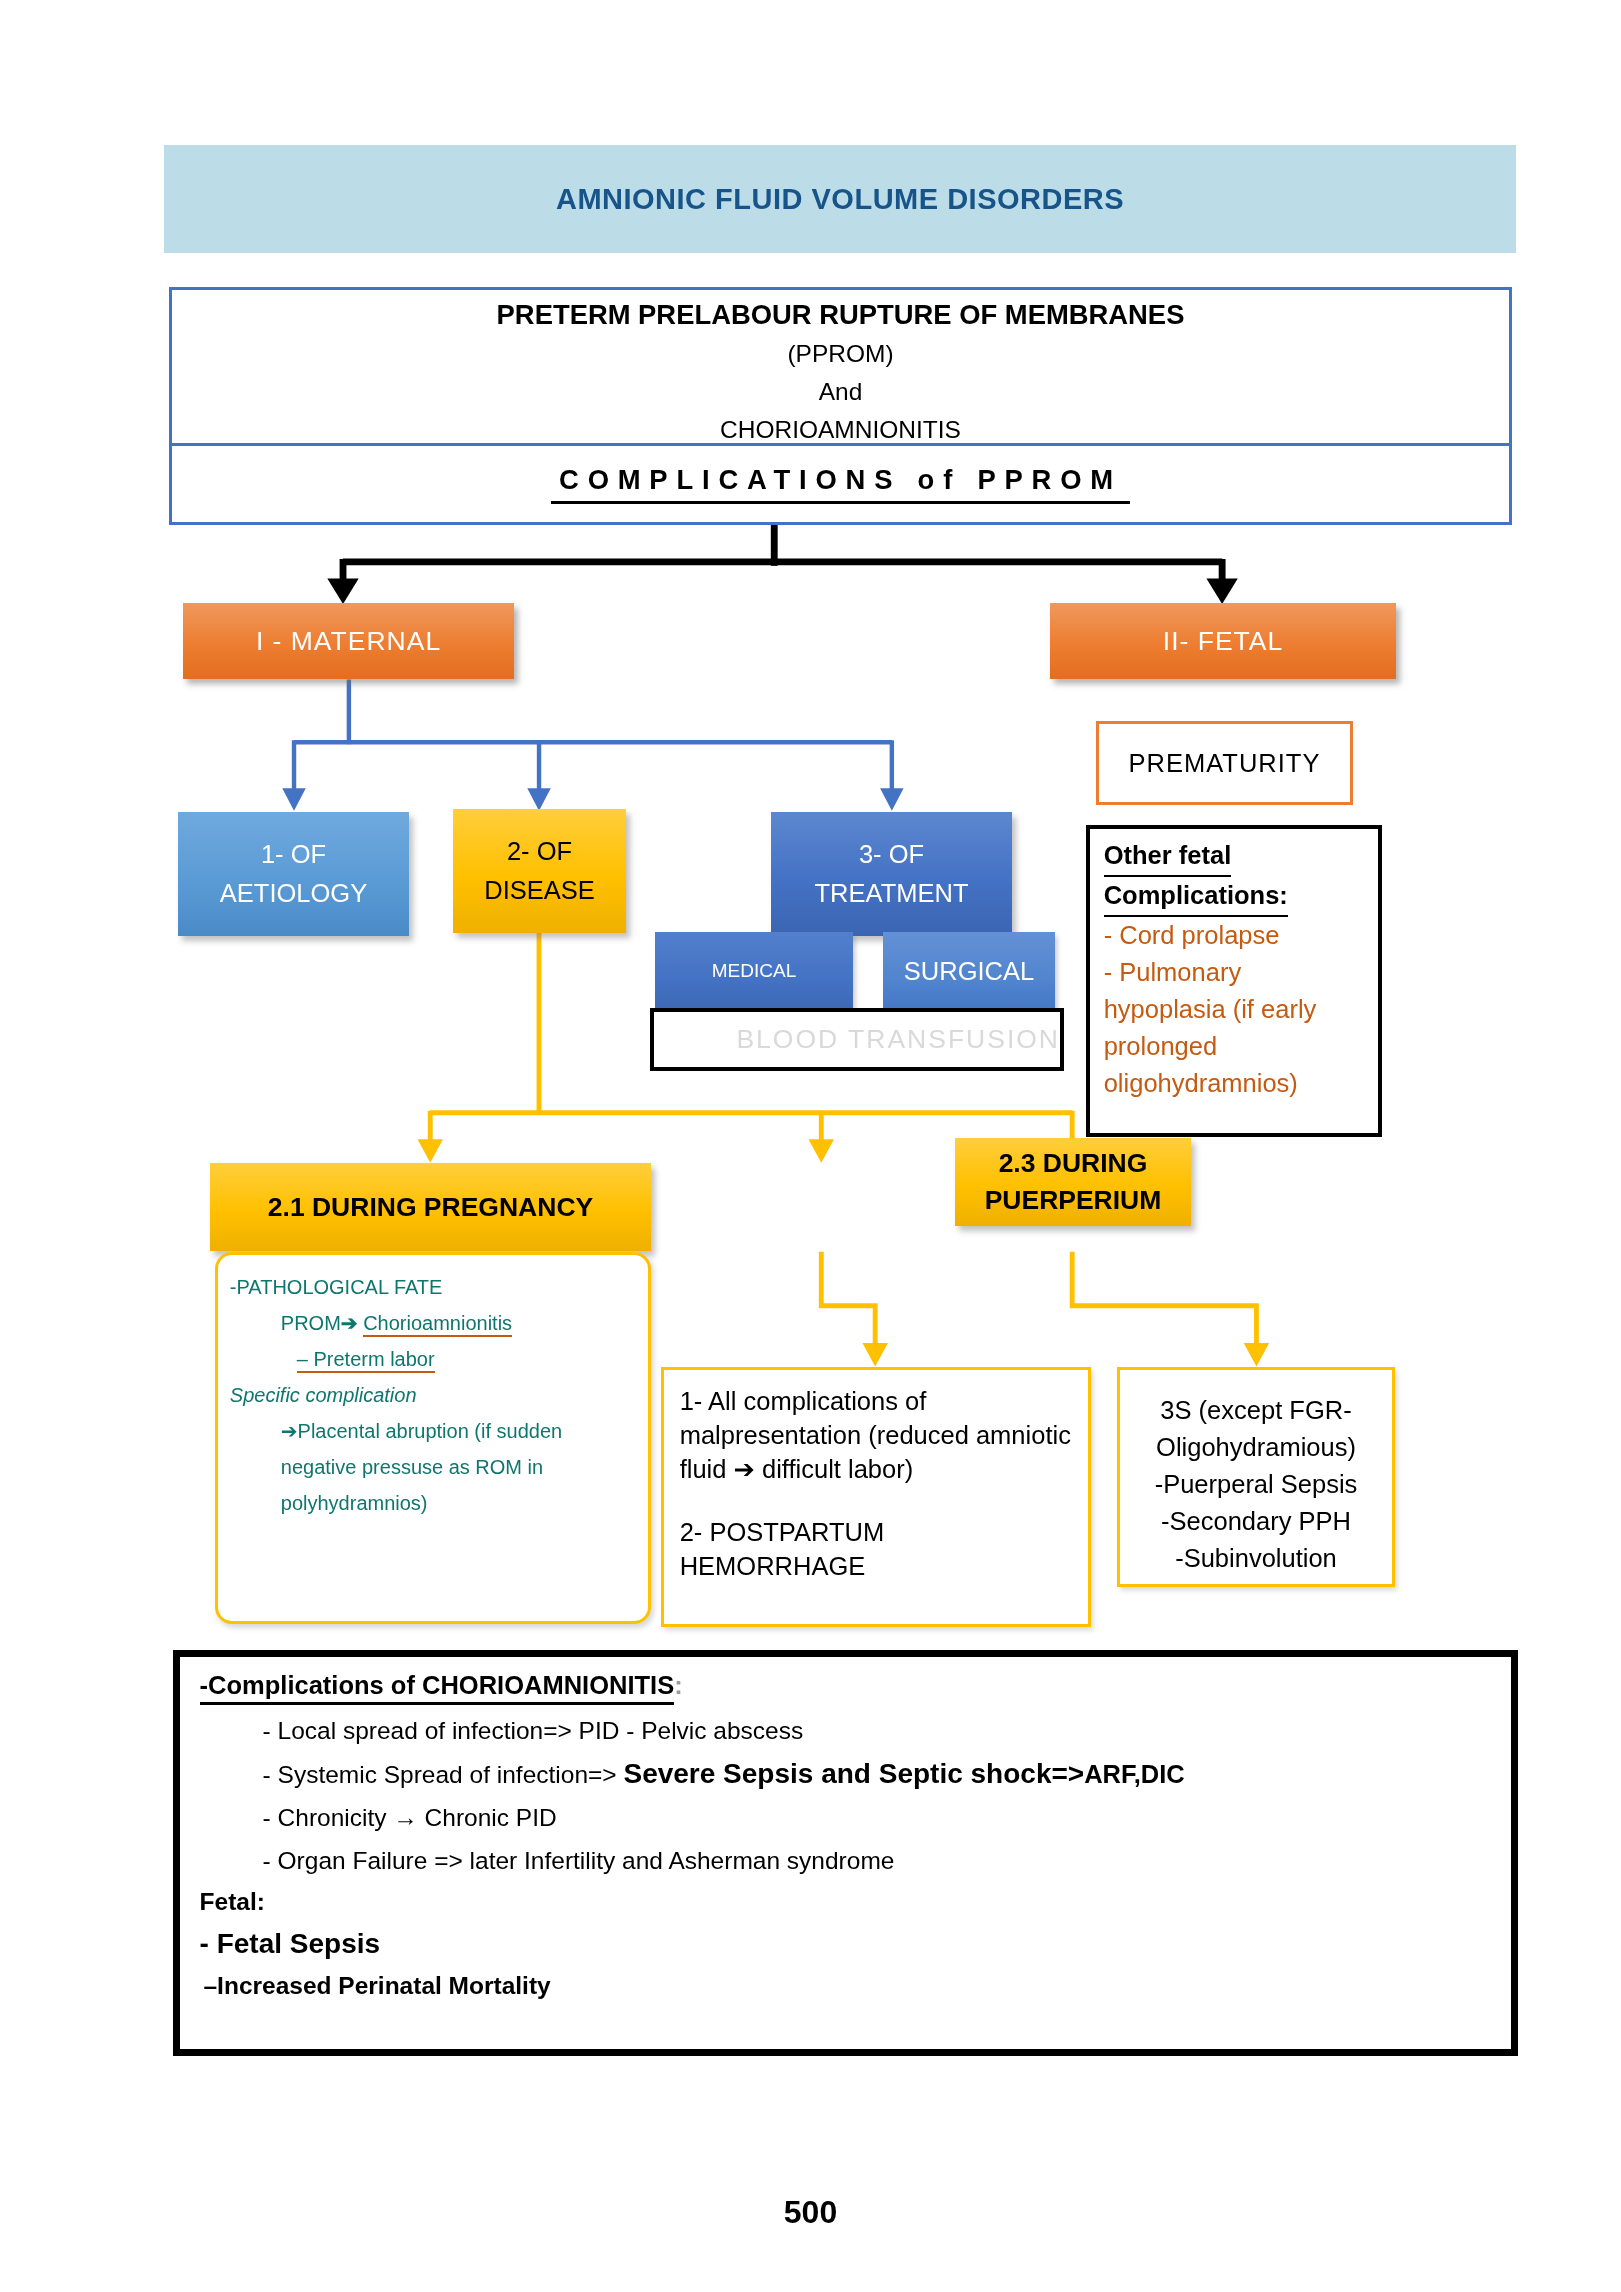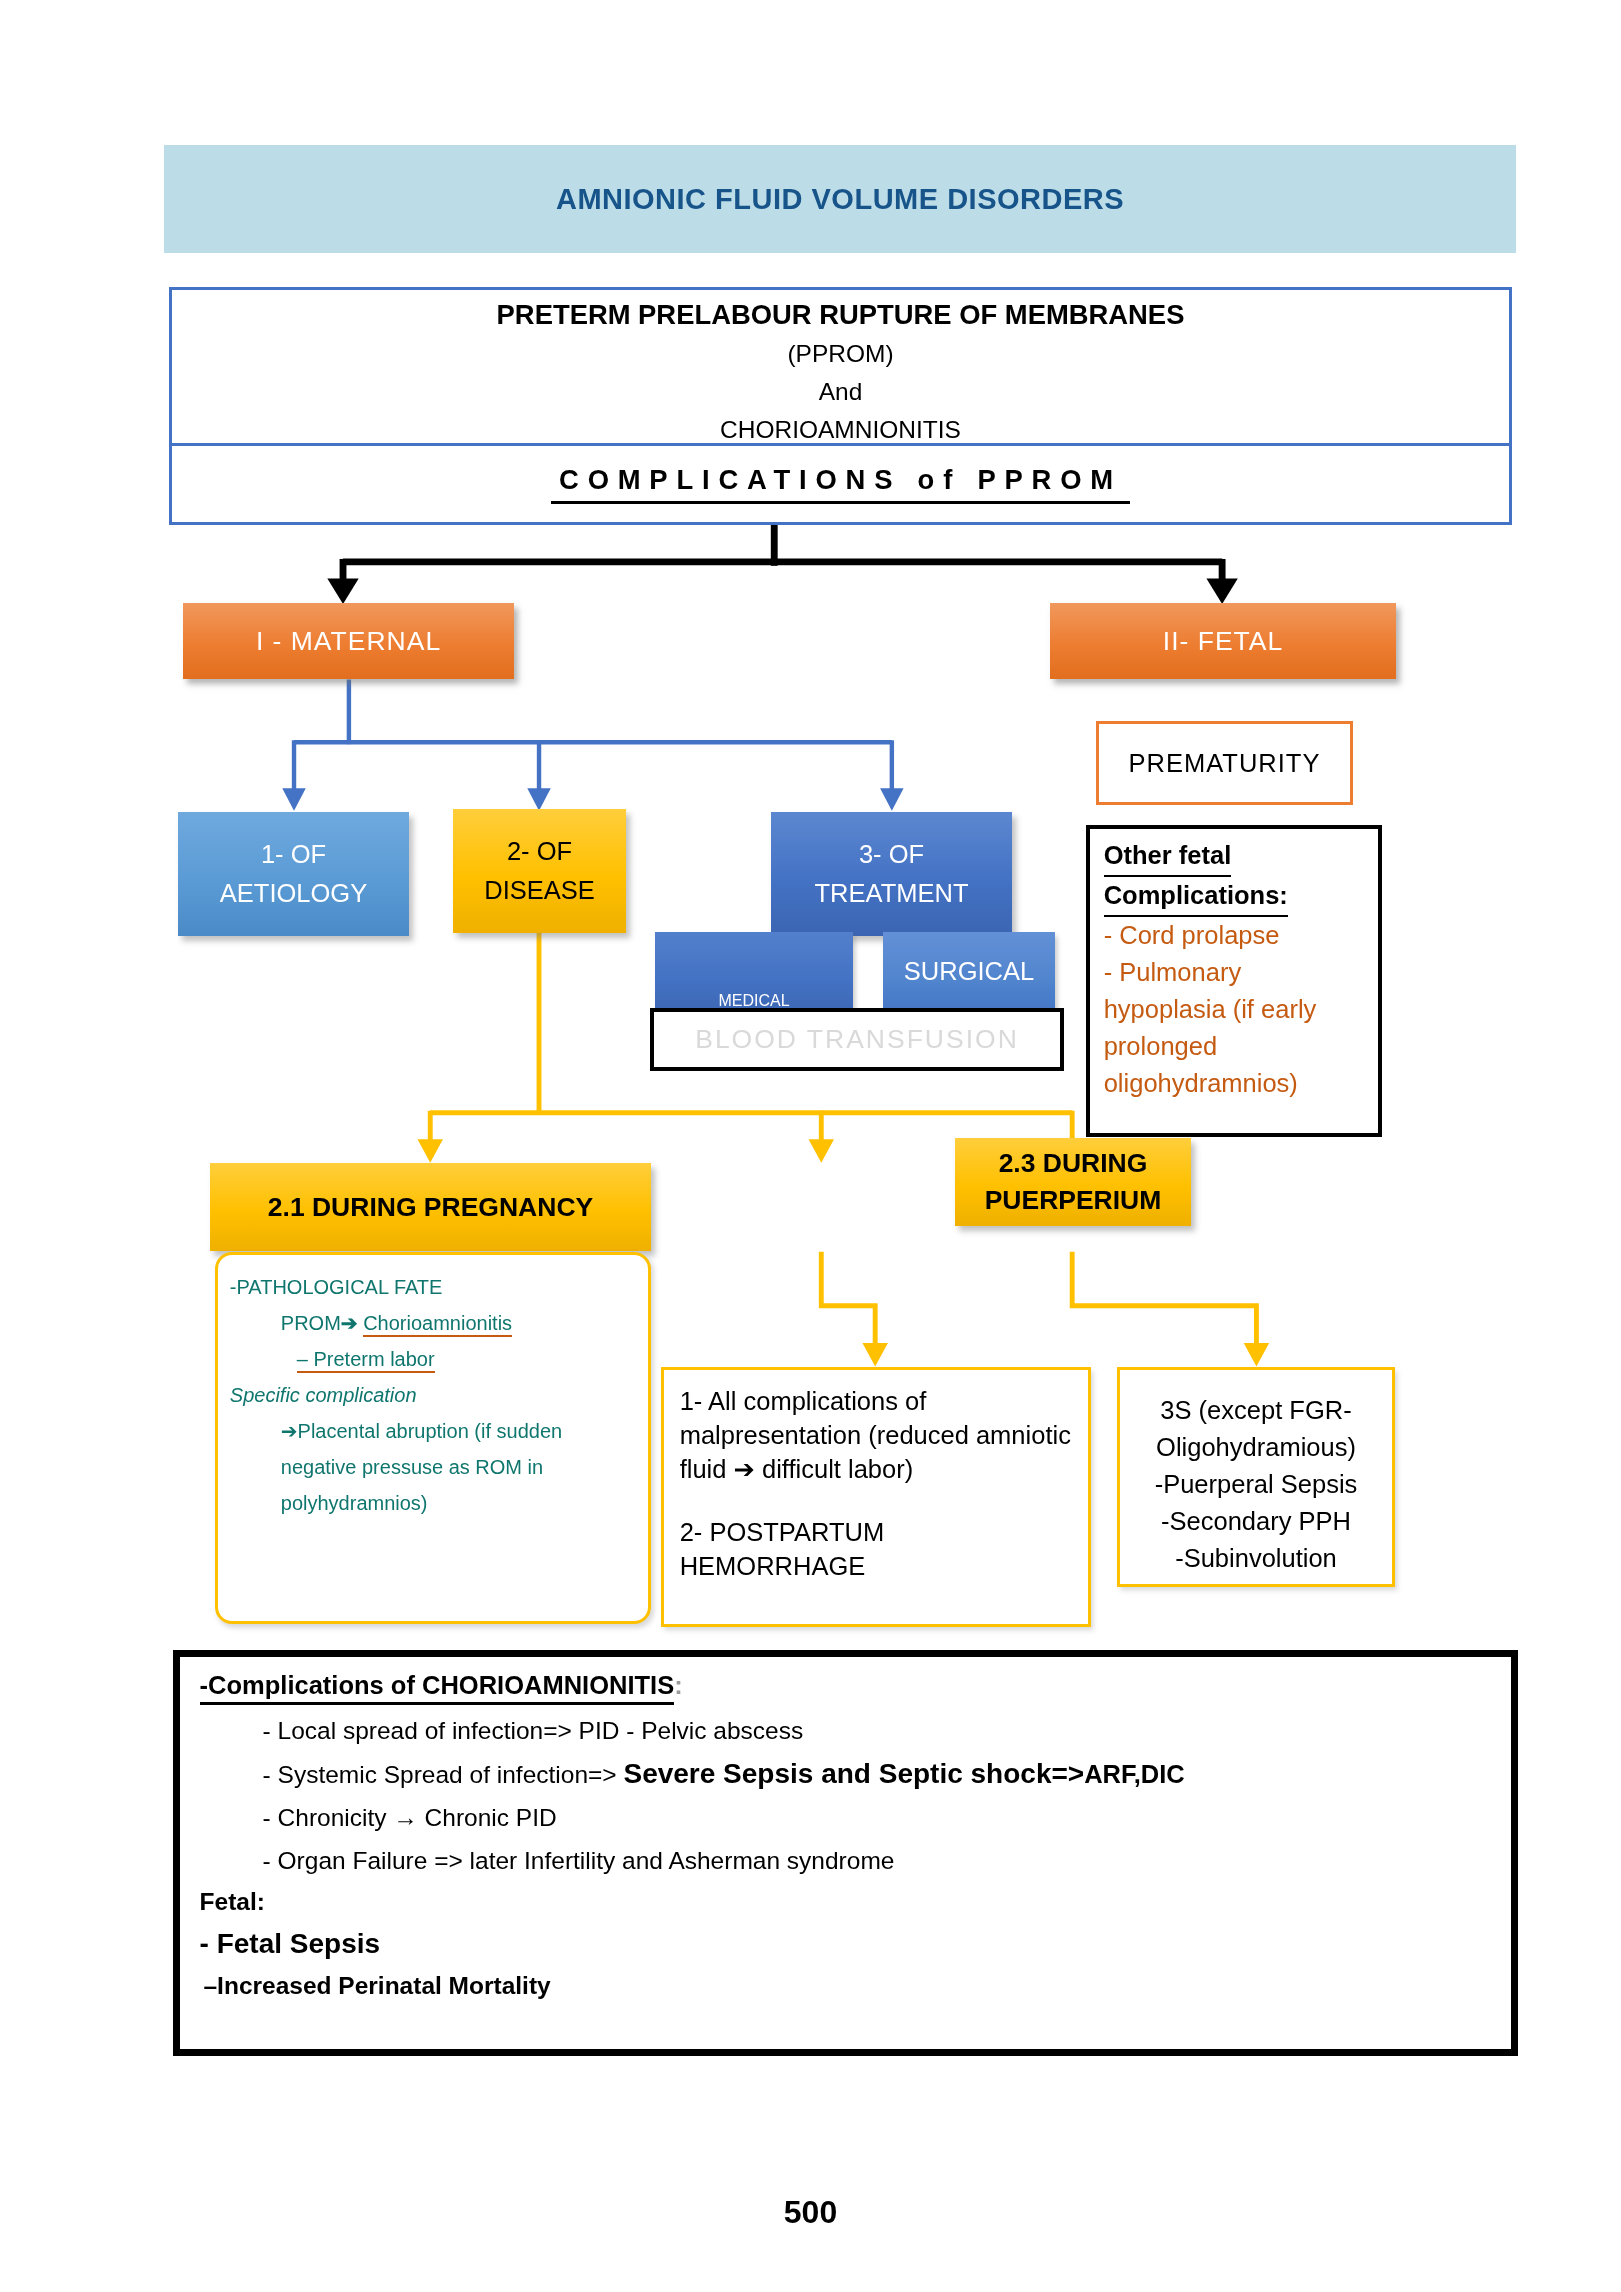--- a/index.html
+++ b/index.html
@@ -31,25 +31,25 @@
   .b-fetal{left:1050px;top:603px;width:346px;height:76px;}
 
   
   .row-label{font-size:25.5px;line-height:39px;}
   .b-aetiology{left:178px;top:812px;width:231px;height:124px;color:#fff;
     background:linear-gradient(180deg,#6FA9DE 0%,#5B9BD5 55%,#4A8AC7 100%);box-shadow:3.9px 4.9px 5.9px rgba(120,120,120,.45);}
   .b-disease{left:453px;top:809px;width:173px;height:124px;color:#000;
     background:linear-gradient(180deg,#FFCE3B 0%,#FFC000 55%,#EFB000 100%);box-shadow:3.9px 4.9px 5.9px rgba(120,120,120,.45);}
   .b-treatment{left:771px;top:812px;width:241px;height:124px;color:#fff;
     background:linear-gradient(180deg,#5C87D0 0%,#4472C4 55%,#3B65B2 100%);box-shadow:3.9px 4.9px 5.9px rgba(120,120,120,.45);}
-  .b-medical{left:655px;top:932px;width:198px;height:78px;color:#fff;font-size:16px;
-    background:linear-gradient(180deg,#5380CC 0%,#4472C4 60%,#3D68B5 100%);box-shadow:2.9px 3.9px 4.9px rgba(120,120,120,.4);justify-content:flex-end;}
+  .b-medical{left:655px;top:932px;width:198px;height:78px;color:#fff;font-size:19px;
+    background:linear-gradient(180deg,#5380CC 0%,#4472C4 60%,#3D68B5 100%);box-shadow:2.9px 3.9px 4.9px rgba(120,120,120,.4);}
   .b-surgical{left:883px;top:932px;width:172px;height:78px;color:#fff;font-size:25.5px;
     background:linear-gradient(180deg,#6390D6 0%,#5185CE 60%,#4577C6 100%);box-shadow:2.9px 3.9px 4.9px rgba(120,120,120,.4);}
-  .b-blood{left:650px;top:1008px;width:414px;height:63px;background:#fff;border:4.9px solid #000;z-index:3;}
+  .b-blood{left:650px;top:1008px;width:414px;height:63px;background:#fff;border:4.9px solid #000;z-index:3;align-items:flex-end;}
   .blood-text{color:#D9D9D9;font-size:26.5px;letter-spacing:2px;}
 
   
   .b-prematurity{left:1096px;top:721px;width:257px;height:84px;background:#fff;border:3.9px solid #ED7D31;font-size:25.5px;letter-spacing:1px;}
   .b-otherfetal{left:1086px;top:825px;width:296px;height:312px;background:#fff;border:4.9px solid #000;
     padding:7.8px 29px 7.8px 13.7px;font-size:25.5px;line-height:37px;}
   .of-head{font-weight:bold;display:inline-block;border-bottom:2.9px solid #000;padding-bottom:1px;}
   .of-item{color:#C55A11;}
 
   

